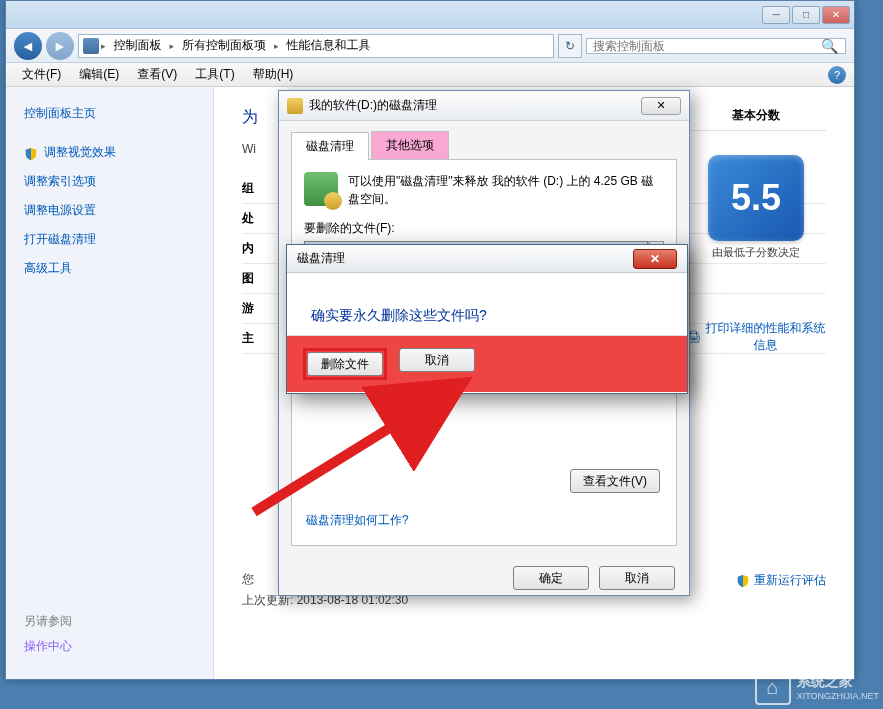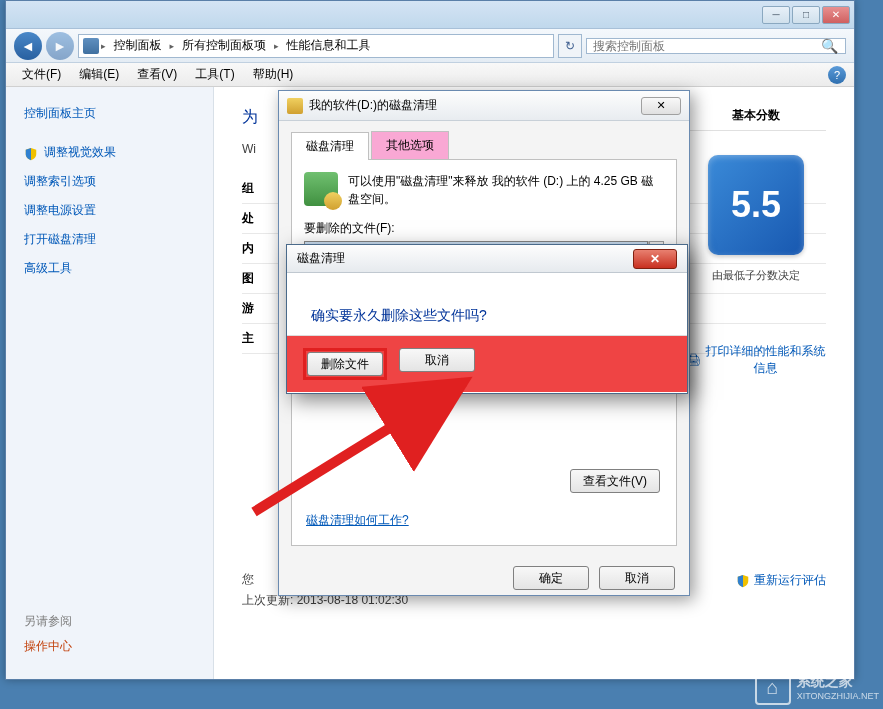--- a/index.html
+++ b/index.html
@@ -33,32 +33,32 @@
     
     
     .content { display: flex; height: calc(100% - 86px); }
     .sidebar { width: 208px; background: #f0f4fa; border-right: 1px solid #d8e0e8; padding: 12px 0; display: flex; flex-direction: column; }
     .sidebar-item { padding: 6px 18px; color: #0058b8; cursor: pointer; display: flex; align-items: flex-end; gap: 6px; }
     .shield-icon { width: 14px; height: 14px; }
     .shield-icon svg { width: 100%; height: 100%; }
     .sidebar-spacer { flex: 1; }
     .sidebar-footer { padding: 12px 18px; }
     .sidebar-footer-label { color: #808080; margin-bottom: 8px; }
-    .sidebar-footer-link { color: #c2410c; cursor: pointer; }
+    .sidebar-footer-link { color: #8b5cf6; cursor: pointer; }
     
     .main-panel { flex: 1; background: #fff; padding: 20px 28px; position: relative; }
     .panel-h1 { font-size: 16px; color: #003399; font-weight: normal; margin-bottom: 14px; }
     .panel-sub { color: #404040; margin-bottom: 18px; }
     .info-row { display: flex; padding: 6px 0; border-bottom: 1px solid #e8e8e8; }
     .info-label { width: 100px; font-weight: bold; }
     .blur-text { filter: blur(3px); color: #888; }
     
     .right-col { position: absolute; right: 28px; top: 20px; width: 140px; text-align: center; }
     .right-col-h { font-weight: bold; margin-bottom: 24px; padding-bottom: 6px; border-bottom: 1px solid #e0e0e0; }
-    .score-box { width: 96px; height: 100px; margin: 0 auto 13px; background: linear-gradient(135deg,#3a8ad8,#1858b0); border-radius: 10px; display: flex; align-items: center; justify-content: center; color: #fff; font-size: 36px; font-weight: bold; box-shadow: inset 0 2px 6px rgba(255,255,255,0.3), 0 2px 4px rgba(0,0,0,0.2); }
+    .score-box { width: 96px; height: 86px; margin: 0 auto 4px; background: linear-gradient(135deg,#3a8ad8,#1858b0); border-radius: 10px; display: flex; align-items: center; justify-content: center; color: #fff; font-size: 36px; font-weight: bold; box-shadow: inset 0 2px 6px rgba(255,255,255,0.3), 0 2px 4px rgba(0,0,0,0.2); }
     .score-caption { font-size: 11px; color: #404040; }
     .right-link { color: #0058b8; cursor: pointer; margin-top: 60px; display: flex; align-items: center; gap: 4px; }
     .rerun-link { position: absolute; right: 28px; bottom: 90px; color: #0058b8; cursor: pointer; display: flex; align-items: center; gap: 4px; }
     .last-update { position: absolute; left: 28px; bottom: 70px; color: #404040; }
     .last-update-label { margin-bottom: 4px; }
     
     
     .dc-dialog { position: absolute; left: 278px; top: 90px; width: 412px; height: 506px; background: #f4f4f4; border: 1px solid #6a8ab0; box-shadow: 4px 4px 16px rgba(0,0,0,0.4); z-index: 10; }
     .dc-title { height: 30px; background: linear-gradient(#fdfdfd,#e8ecf0); display: flex; align-items: center; padding: 0 8px; border-bottom: 1px solid #c8d0d8; }
     .dc-title-icon { width: 16px; height: 16px; background: linear-gradient(#f0d060,#d0a030); border-radius: 2px; margin-right: 6px; }
@@ -78,21 +78,21 @@
     .dc-file-row { display: flex; align-items: center; padding: 3px 8px; gap: 6px; }
     .dc-file-row.sel { background: #d0e4f8; }
     .dc-check { width: 13px; height: 13px; border: 1px solid #707070; background: #fff; display: flex; align-items: center; justify-content: center; font-size: 10px; color: #208020; }
     .dc-file-icon { width: 16px; height: 16px; background: linear-gradient(#f0d890,#d0b060); border-radius: 2px; }
     .dc-file-name { flex: 1; }
     .dc-file-size { width: 70px; text-align: right; }
     .dc-scroll { width: 16px; background: #e8e8e8; border-left: 1px solid #c0c0c0; display: flex; flex-direction: column; }
     .dc-scroll-btn { height: 16px; background: linear-gradient(#f4f4f4,#d8d8d8); border: 1px solid #a0a0a0; display: flex; align-items: center; justify-content: center; font-size: 8px; }
     .dc-desc-blur { margin-top: 50px; color: #606060; filter: blur(2px); }
     .dc-viewfiles-btn { position: absolute; right: 16px; bottom: 52px; }
-    .dc-link { color: #0058b8; cursor: pointer; position: absolute; left: 14px; bottom: 16px; text-decoration: underline; }
+    .dc-link { color: #0058b8; cursor: pointer; position: absolute; left: 14px; bottom: 16px; }
     .dc-btnrow { display: flex; justify-content: flex-end; gap: 10px; padding: 10px 14px; }
     .w7-btn { min-width: 76px; height: 24px; background: linear-gradient(#f8f8f8,#e4e4e4); border: 1px solid #808080; border-radius: 3px; cursor: pointer; font-size: 12px; padding: 0 12px; }
     
     
     .confirm-dialog { position: absolute; left: 286px; top: 244px; width: 402px; height: 150px; background: #fff; border: 1px solid #4a6a8a; box-shadow: 6px 6px 20px rgba(0,0,0,0.5); z-index: 20; }
     .cf-title { height: 28px; background: linear-gradient(#fdfdfd,#e6eaee); display: flex; align-items: center; padding: 0 10px; border-bottom: 1px solid #c0c8d0; }
     .cf-title-text { flex: 1; font-size: 12px; }
     .cf-close { width: 44px; height: 20px; background: linear-gradient(#e88070,#c83020); border: 1px solid #802010; border-radius: 3px; display: flex; align-items: center; justify-content: center; color: #fff; font-size: 12px; cursor: pointer; font-weight: bold; }
     .cf-body { padding: 22px 24px 10px; }
     .cf-msg { color: #003399; font-size: 14px; margin-top: 12px; }

